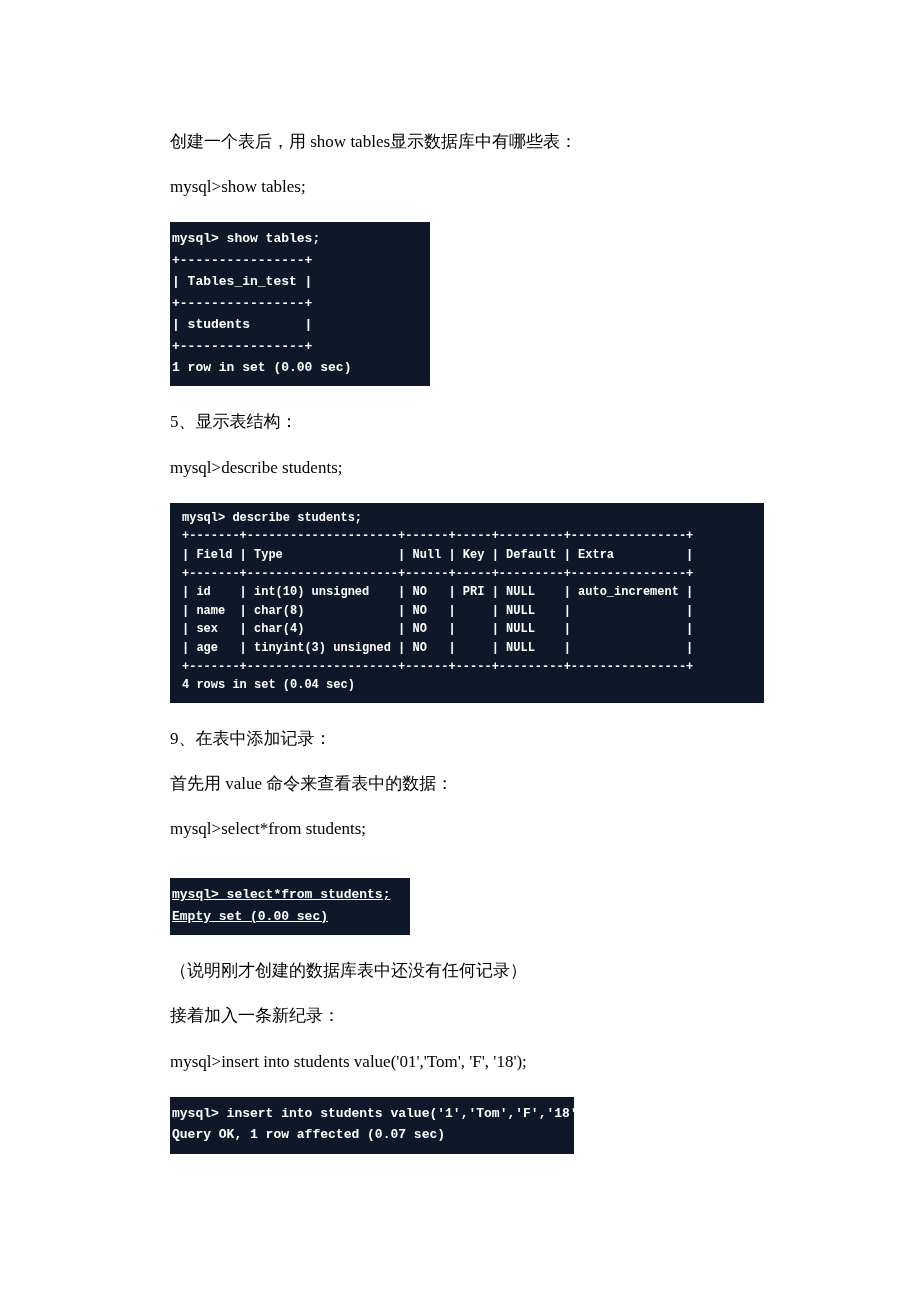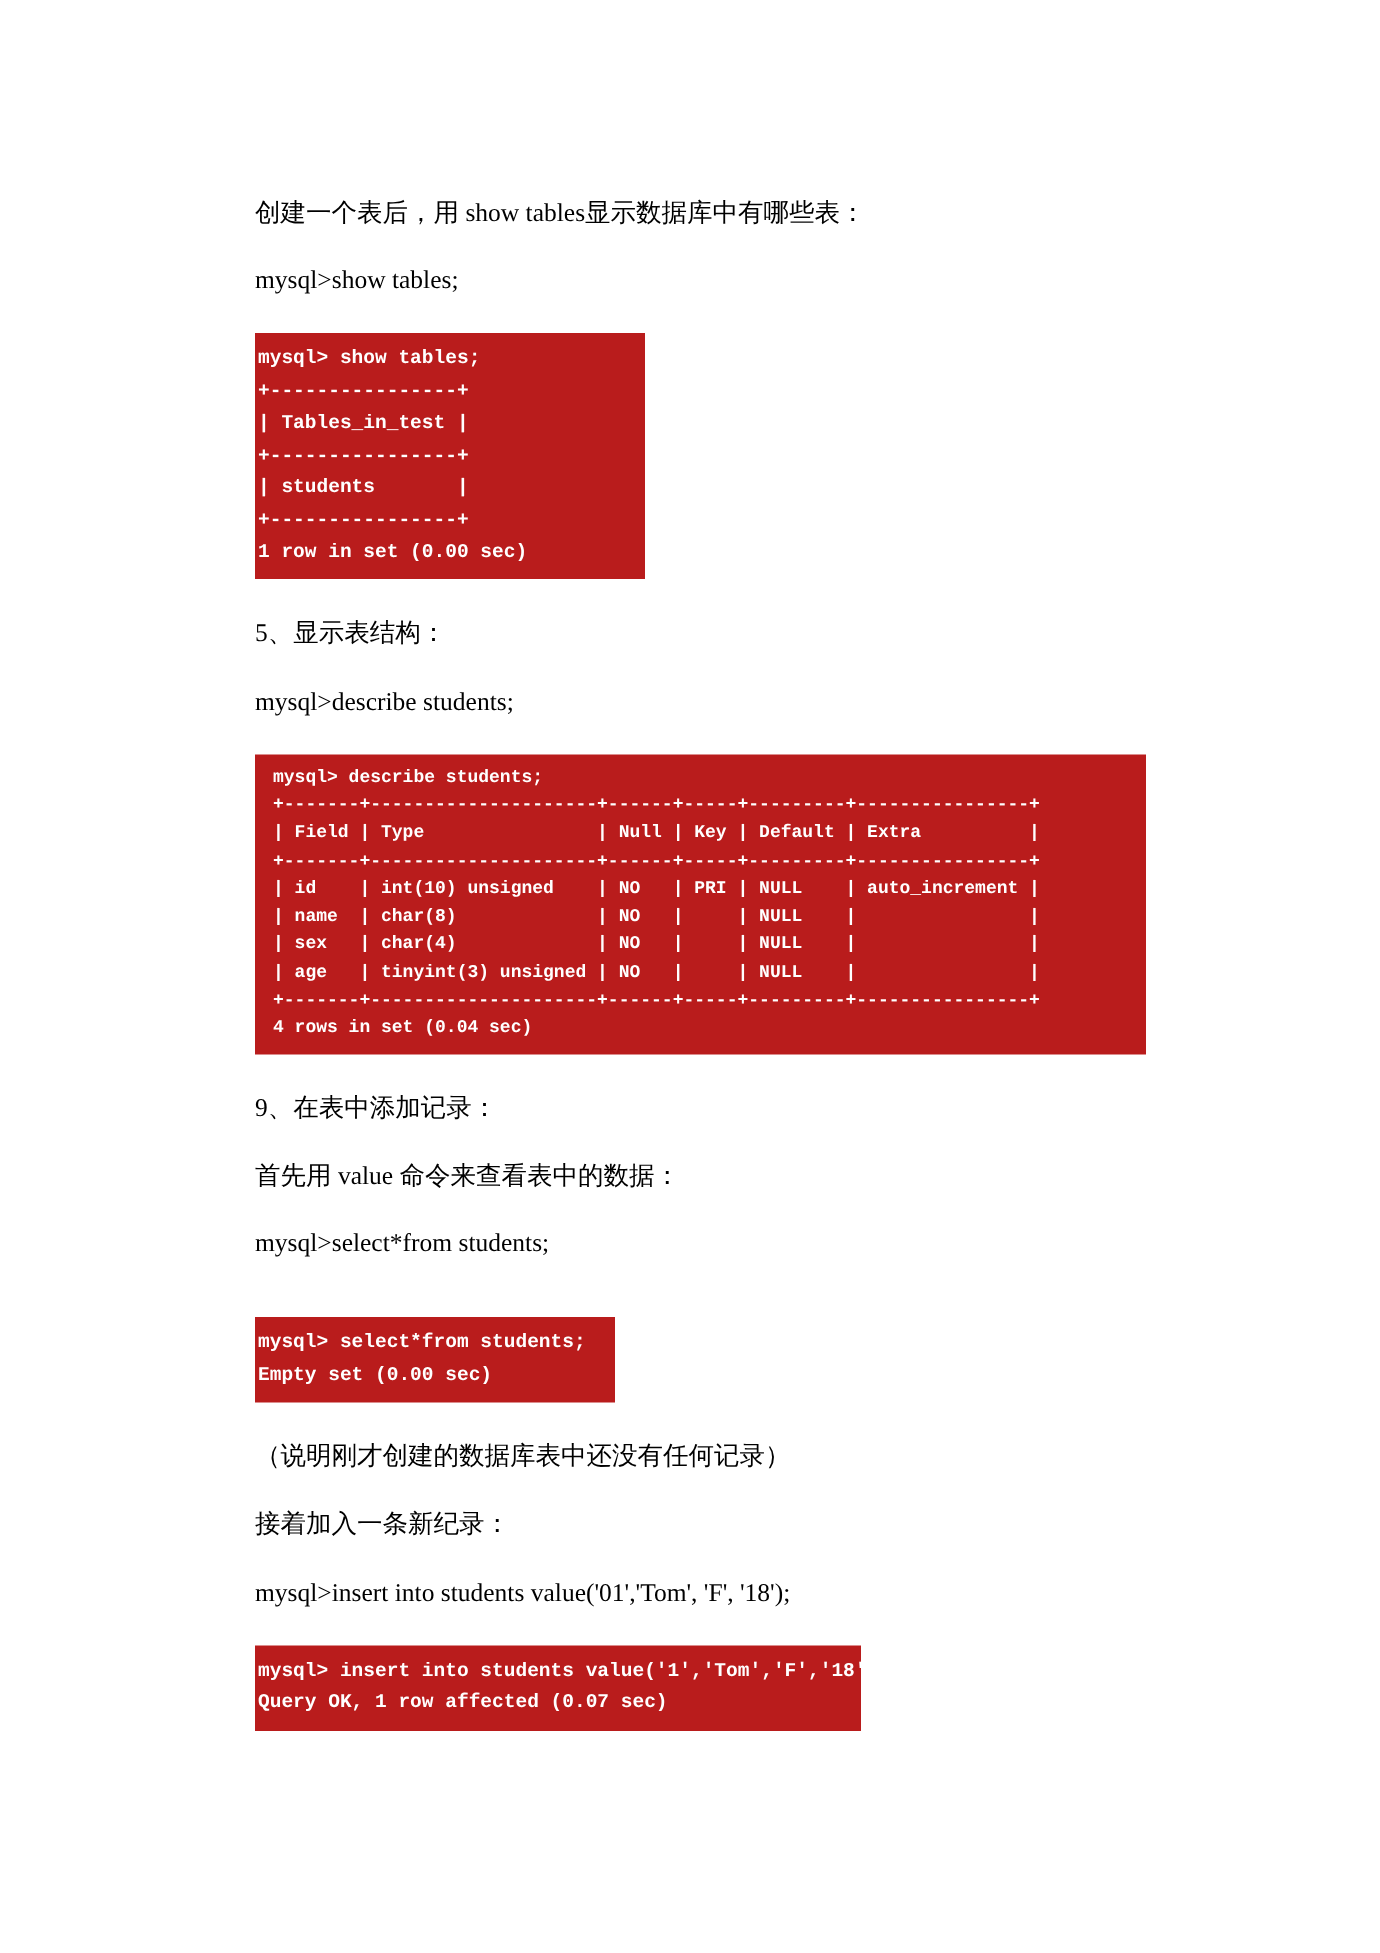--- a/index.html
+++ b/index.html
@@ -15,34 +15,34 @@
     padding: 110px 170px 80px 170px;
     box-sizing: border-box;
     width: 920px;
   }
   .para {
     margin: 18px 0;
     line-height: 1.6;
     font-size: 17px;
   }
   .terminal {
-    background: #b91c1c;
+    background: #0f172a;
     color: #ffffff;
     font-family: "Lucida Console", "Courier New", monospace;
     font-size: 13px;
     font-weight: bold;
     padding: 6px 4px 8px 0px;
     line-height: 1.65;
     white-space: pre;
     display: inline-block;
     margin: 4px 0;
   }
   .terminal.t1 { width: 254px; padding-left:2px;}
   .terminal.t2 { width: 578px; padding-left:12px; font-size:12px; line-height:1.55;}
-  .terminal.t3 { width: 234px; padding-left:2px;}
+  .terminal.t3 { width: 234px; padding-left:2px;text-decoration:underline;}
   .terminal.t4 { width: 398px; padding-left:2px;}
 </style>
 </head>
 <body>
 
 <div class="page">
 
   <div class="para">创建一个表后，用 show tables显示数据库中有哪些表：</div>
 
   <div class="para">mysql&gt;show tables;</div>

